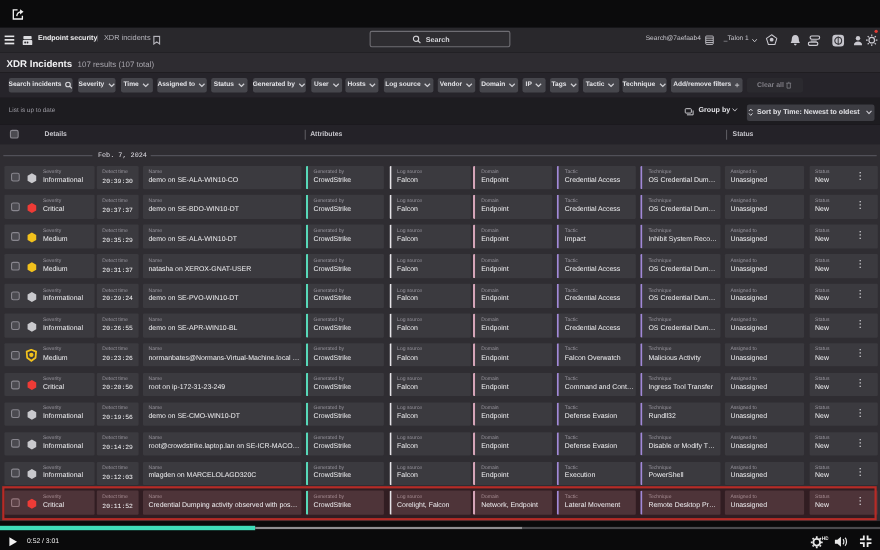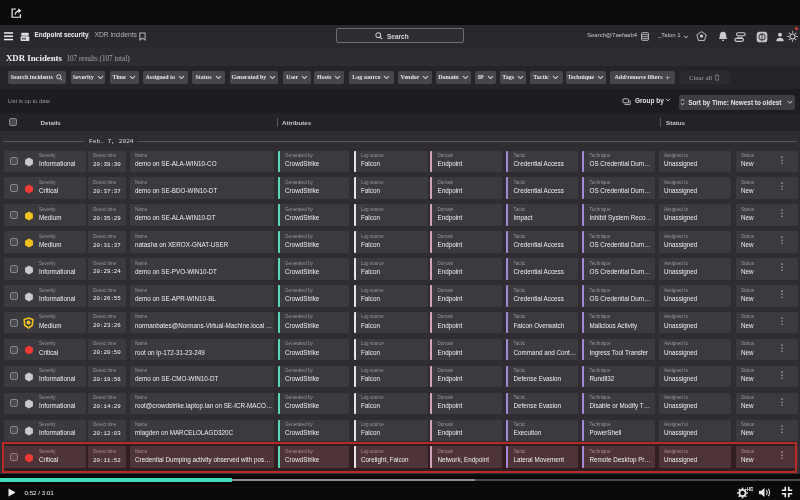--- a/index.html
+++ b/index.html
@@ -4,21 +4,21 @@
 html,body { width:800px; height:500px; overflow:hidden; background:#000;
   font-family:"Liberation Sans", sans-serif; }
 #stage { position:relative; width:800px; height:500px; background:#000; }
 .mono { font-family:"Liberation Mono", monospace; }
 
 #topbar { position:absolute; left:0; top:0; width:800px; height:25px; background:#0b0b0c; }
 
 #nav { position:absolute; left:0; top:25px; width:800px; height:23px; background:#29282c; }
 #nav .t { position:absolute; top:5.5px; font-size:6.7px; white-space:nowrap; }
 
-#hdrzone { position:absolute; left:0; top:48px; width:800px; height:64.5px;font-family:Liberation Serif, serif; }
+#hdrzone { position:absolute; left:0; top:48px; width:800px; height:64.5px; }
 #band1 { position:absolute; left:0; top:0; width:800px; height:18px; background:#2e2c31; }
 #band2 { position:absolute; left:0; top:18px; width:800px; height:22.5px; background:#26242a; }
 #title { position:absolute; left:6px; top:4.5px; font-size:8.8px; font-weight:bold; color:#f2f2f4; white-space:nowrap; }
 #title span { font-weight:normal; color:#a8a6ad; font-size:7.2px; }
 .chip { position:absolute; top:23px; height:12.5px; background:#46464c; border-radius:2px; white-space:nowrap;
   color:#e4e4e8; font-size:6px; font-weight:bold; display:flex; align-items:center; justify-content:center; }
 .chip .plus { font-size:8px; font-weight:normal; margin-left:3px; color:#d8d8dc; }
 #clearall { position:absolute; top:23px; left:678.8px; width:51px; height:12.5px; background:#2b2a2f;
   border-radius:2px; color:#807f86; font-size:6.3px; font-weight:bold; display:flex; align-items:center; justify-content:center; }
 

